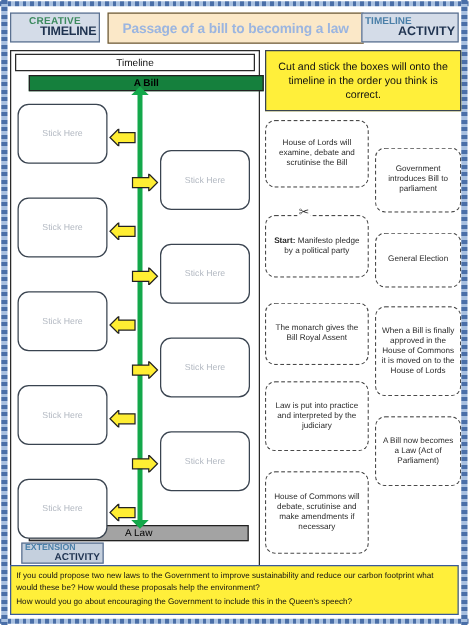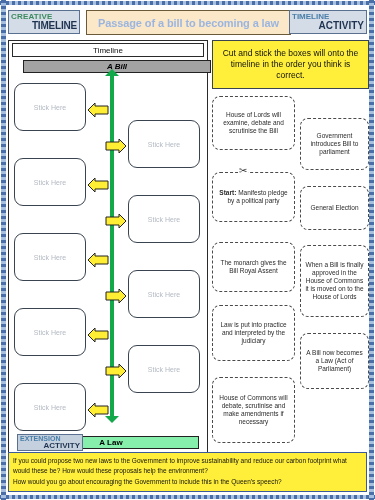--- a/index.html
+++ b/index.html
@@ -33,21 +33,21 @@
     position: absolute; left: 8px; top: 10px; right: 8px; height: 26px;
   }
   .logo-badge {
     position: absolute; left: 0; top: 0; width: 72px; height: 24px;
     background: #d4dce8; border: 1px solid #5a7090;
     display: flex; flex-direction: column; justify-content: center;
     padding: 1px 2px;
   }
   .logo-line1 {
     font-size: 8px; font-weight: bold; color: #3d8a5f; letter-spacing: .2px;
-    line-height: 8px; text-align: left;
+    line-height: 8px; text-align: center;
   }
   .logo-line2 {
     font-size: 10px; font-weight: bold; color: #1f3350; letter-spacing: -.2px;
     line-height: 10px; text-align: right;
   }
   .title-bar {
     position: absolute; left: 78px; top: 0; width: 205px; height: 25px;
     background: #fbe8c8; border: 1px solid #6b5a3a;
     display: flex; align-items: center; justify-content: center;
   }
@@ -73,29 +73,29 @@
     border: 1px solid #2a2a2a; background: #ffffff;
   }
   .timeline-header {
     position: absolute; left: 3px; top: 2px; right: 3px; height: 14px;
     border: 1px solid #2a2a2a; background: #ffffff;
     display: flex; align-items: center; justify-content: center;
     font-size: 8px; color: #111;
   }
   .bill-bar {
     position: absolute; left: 14px; top: 19px; width: 188px; height: 13px;
+    background: #15803d; border: 1px solid #222;
+    display: flex; align-items: center; justify-content: center;
+    font-size: 8px; font-weight: bold; color: #000;
+  }
+  .law-bar {
+    position: absolute; left: 14px; bottom: 24px; width: 176px; height: 13px;
     background: #a3a3a3; border: 1px solid #222;
     display: flex; align-items: center; justify-content: center;
-    font-size: 8px; font-weight: bold; color: #000; font-style: italic;
-  }
-  .law-bar {
-    position: absolute; left: 14px; bottom: 8px; width: 176px; height: 13px;
-    background: #86efac; border: 1px solid #222;
-    display: flex; align-items: center; justify-content: center;
-    font-size: 8px; font-weight: bold; color: #000;
+    font-size: 8px; font-weight: normal; color: #000;
   }
   .green-line {
     position: absolute; left: 101px; top: 33px; width: 4px; bottom: 39px;
     background: #13a84a;
   }
   .green-arrow-up, .green-arrow-down {
     position: absolute; left: 96px; width: 0; height: 0;
     border-left: 7px solid transparent; border-right: 7px solid transparent;
   }
   .green-arrow-up { top: 28px; border-bottom: 7px solid #13a84a; }

